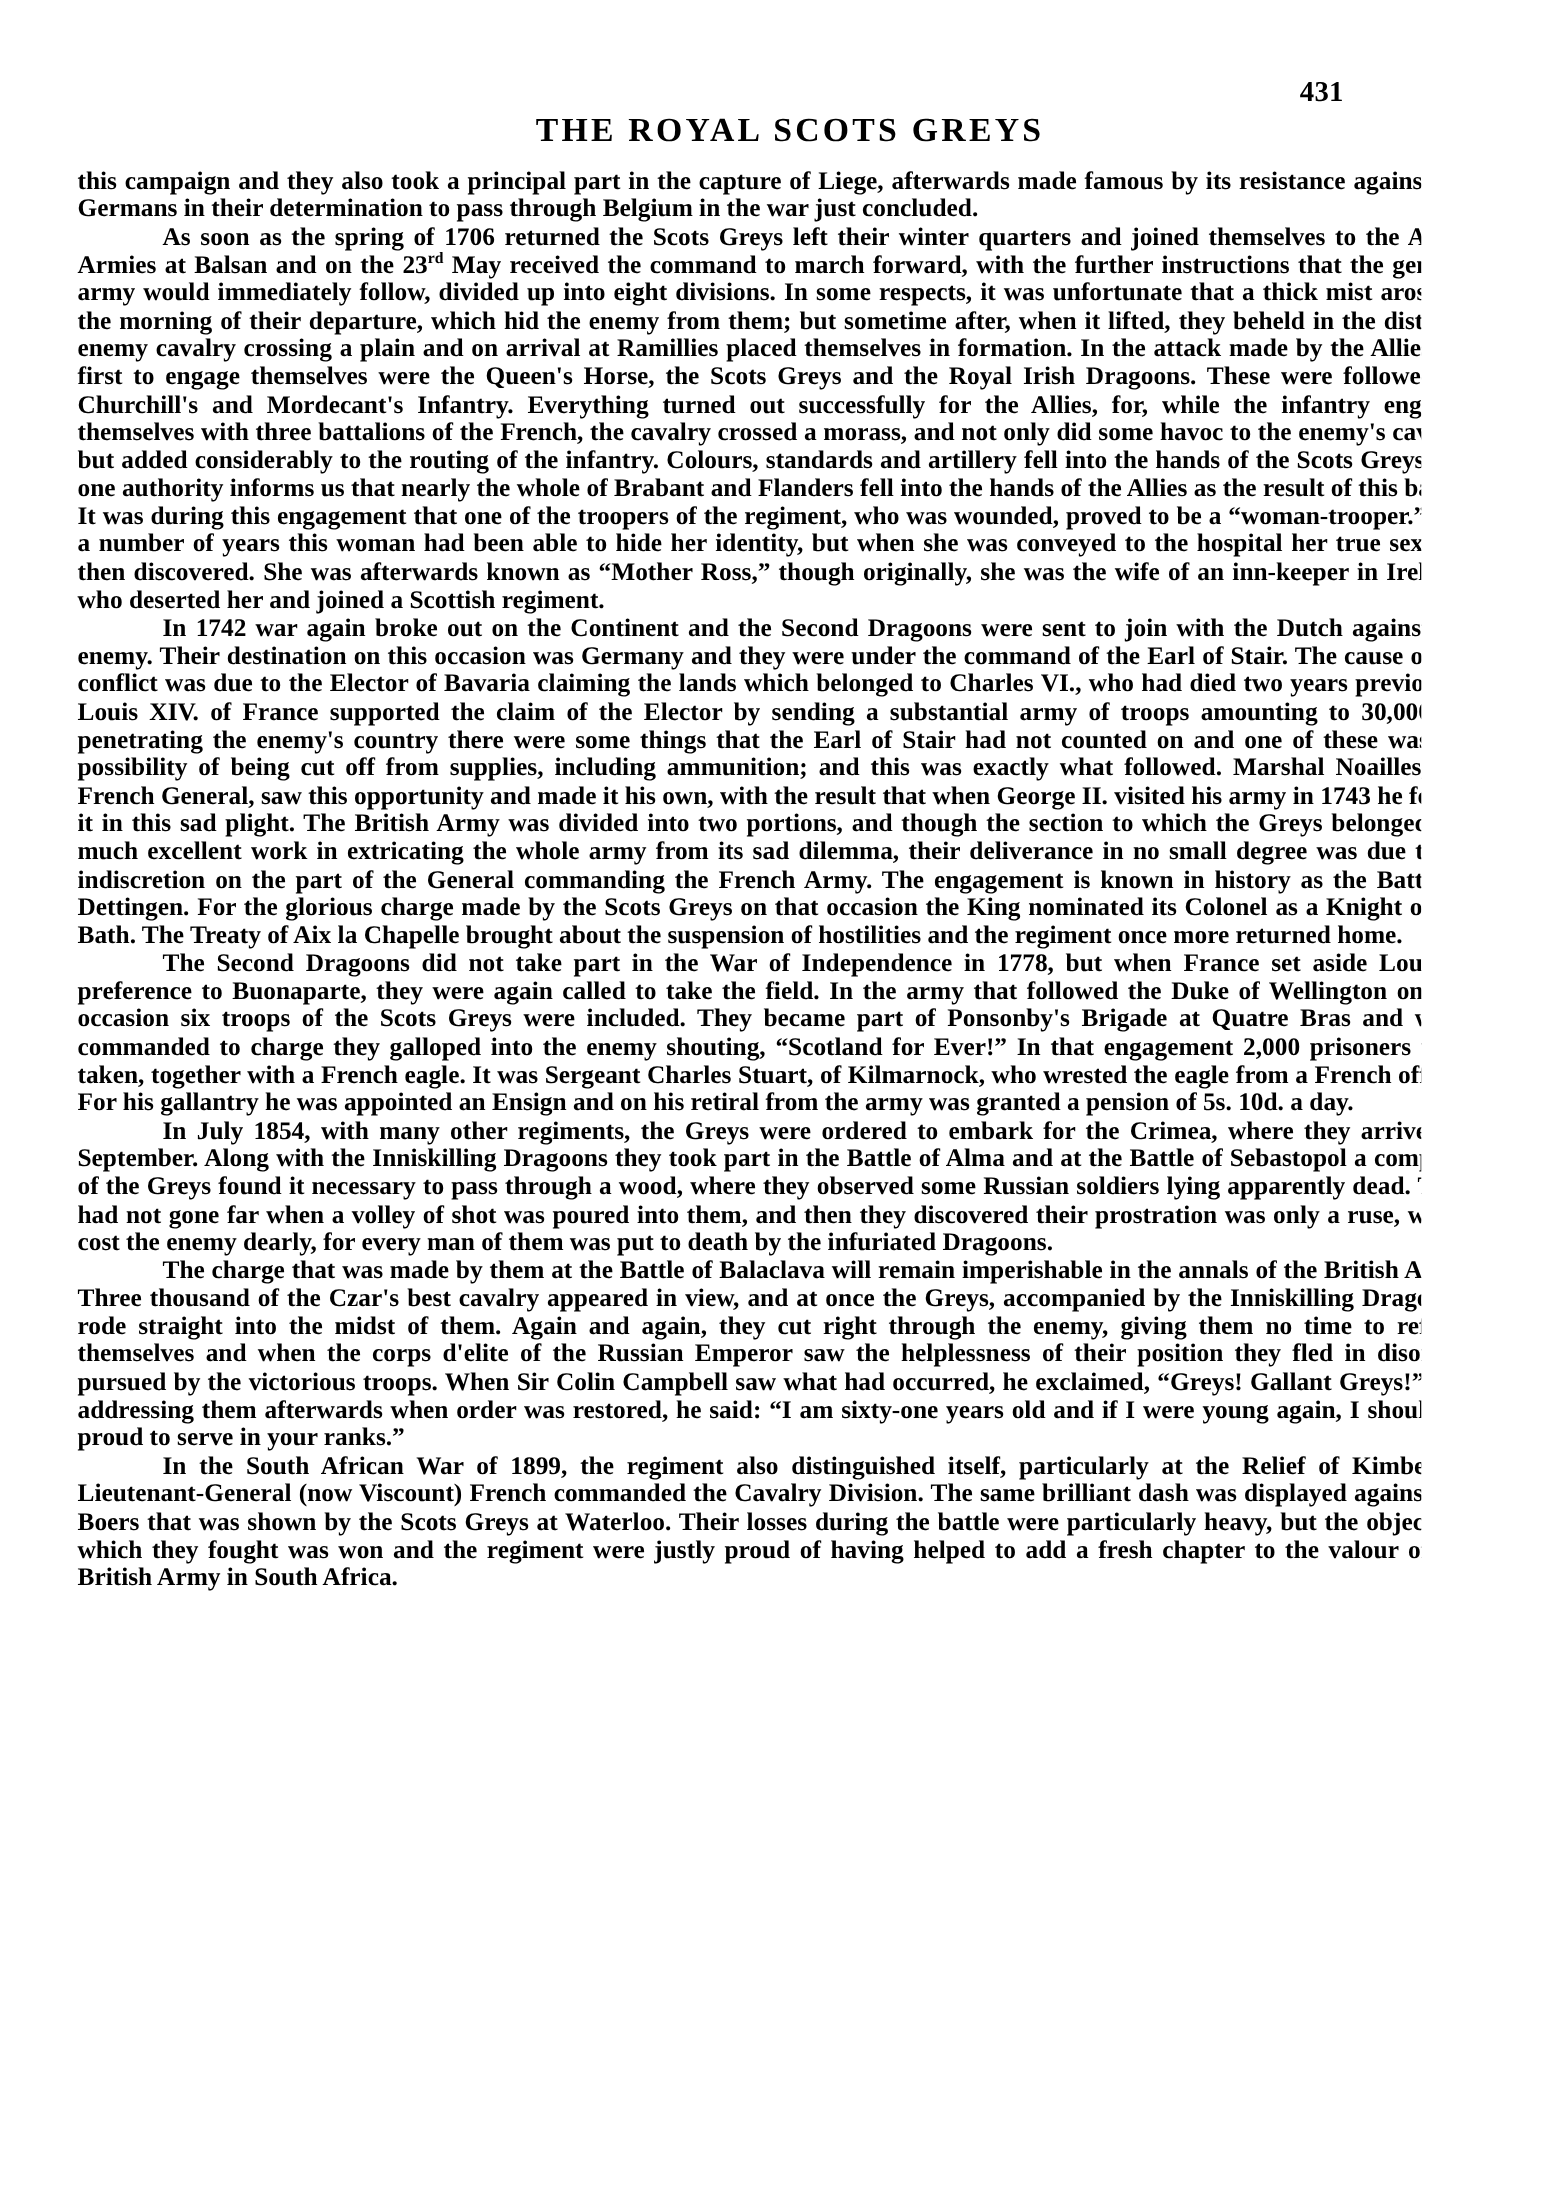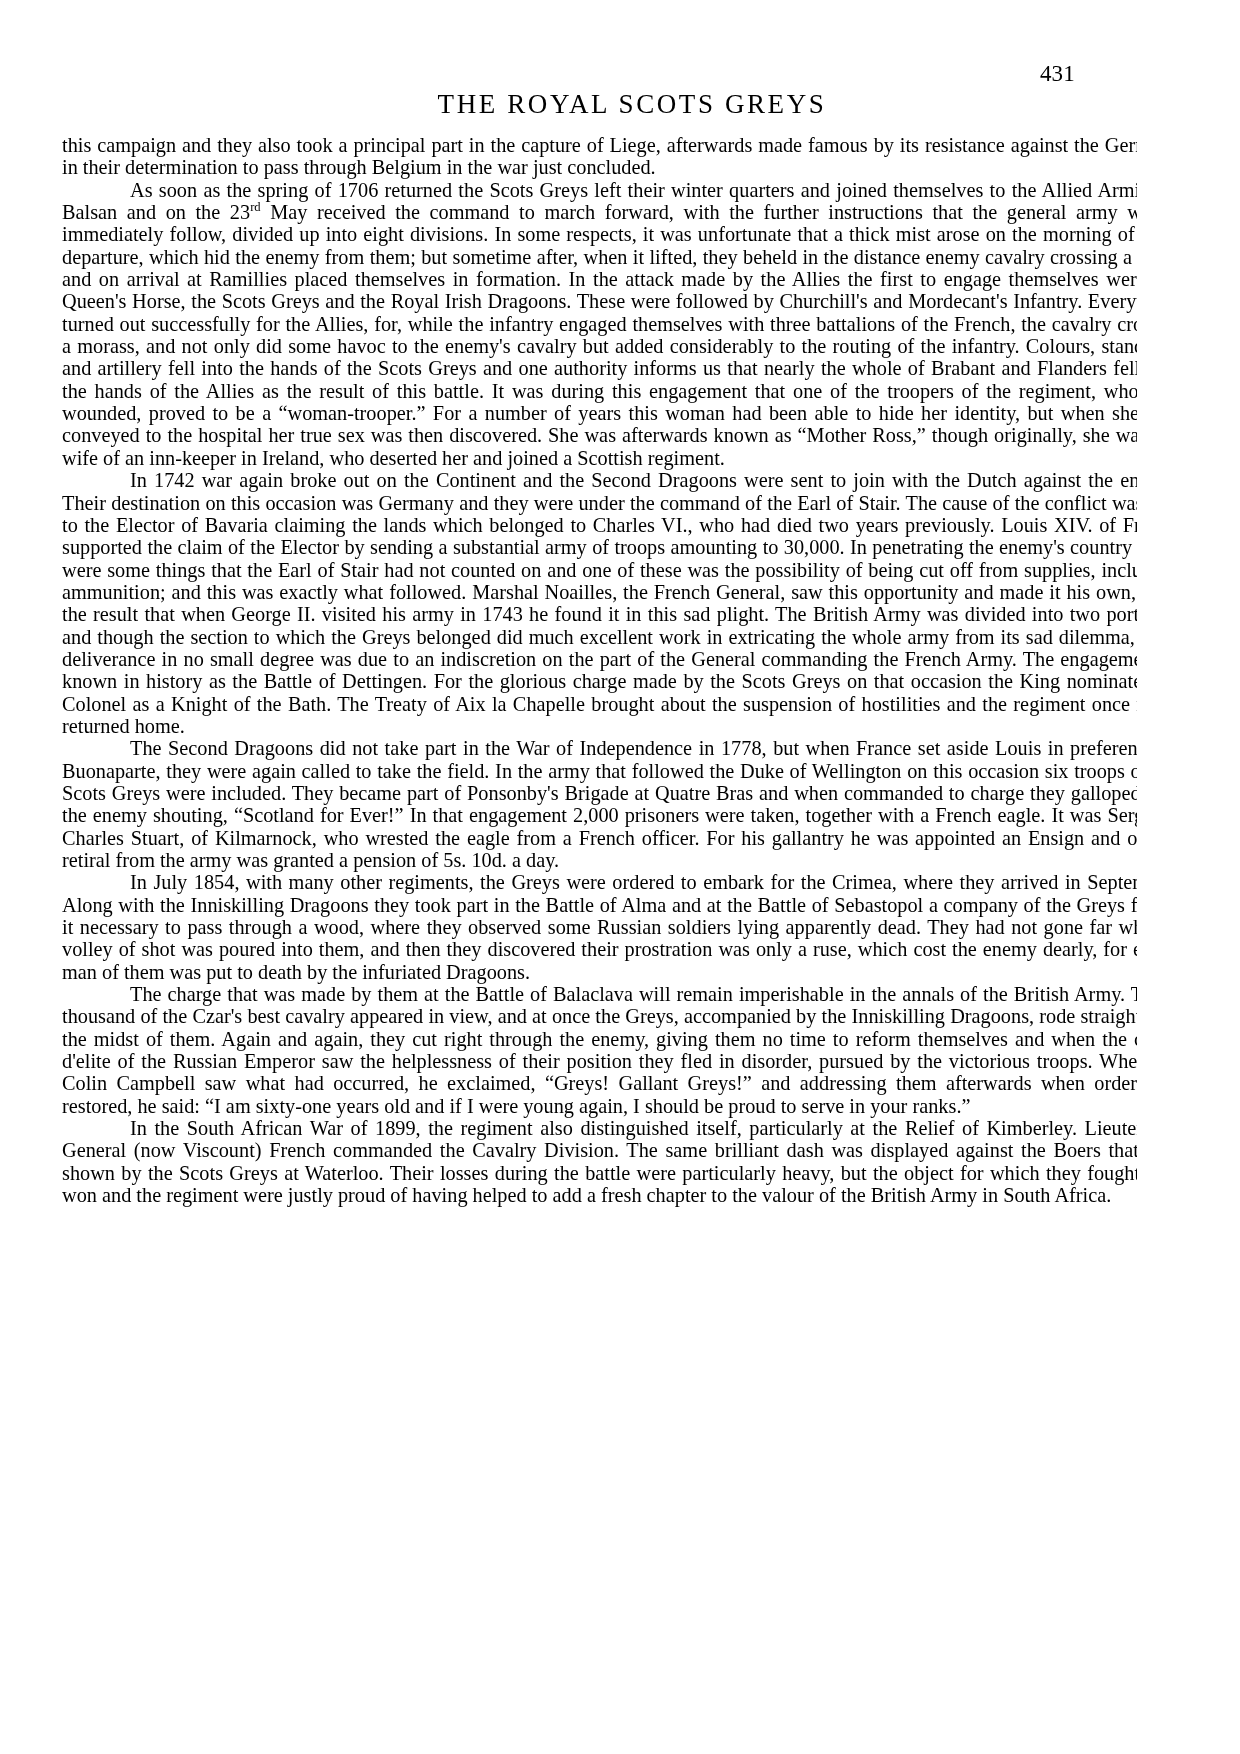--- a/index.html
+++ b/index.html
@@ -11,20 +11,21 @@
     font-family: "Liberation Serif", "DejaVu Serif", serif;
     color: #000000;
   }
   .page {
     position: relative;
     width: 1137px;
     height: 1754px;
     background: #ffffff;
     box-sizing: border-box;
     overflow: hidden;
+    font-weight: bold;
   }
   .folio {
     position: absolute;
     top: 62px;
     right: 62px;
     font-size: 23px;
     line-height: 1;
     letter-spacing: 0.2px;
   }
   .page-header {

